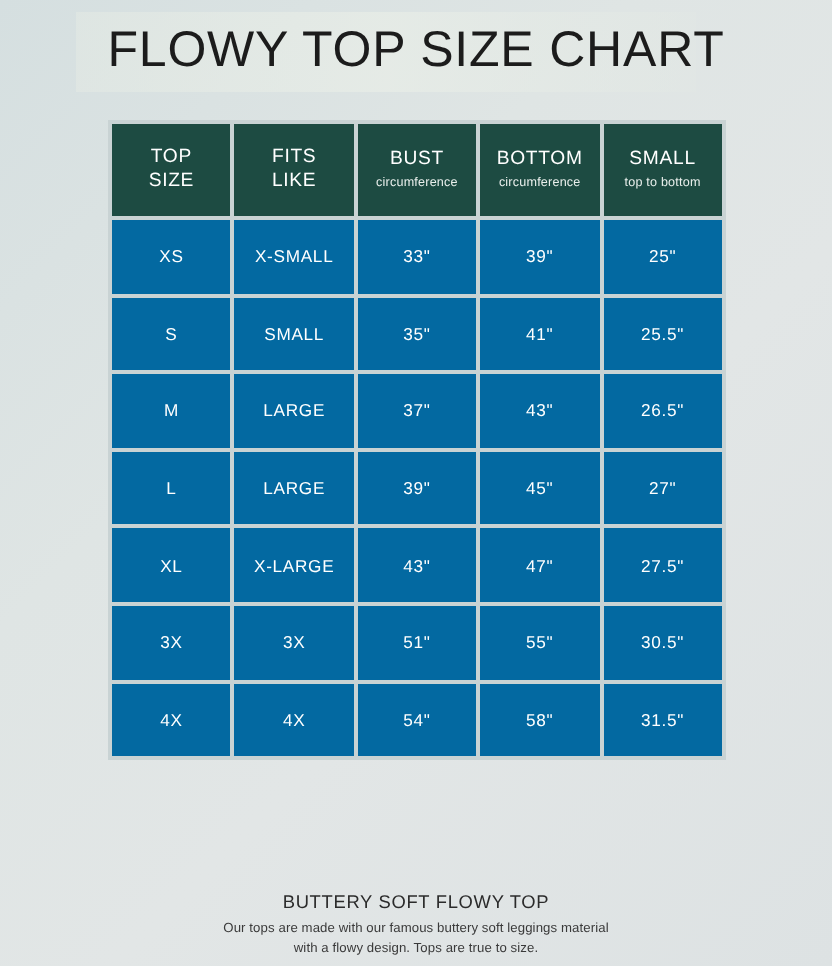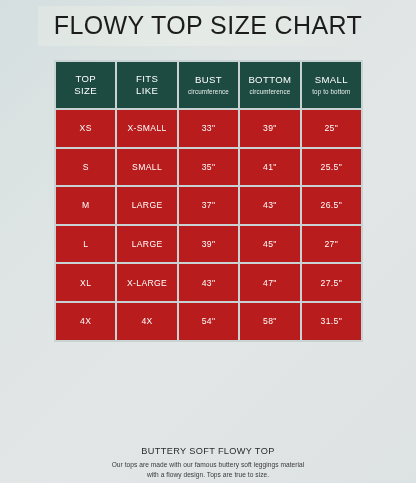--- a/index.html
+++ b/index.html
@@ -76,21 +76,21 @@
     letter-spacing: 0.35px;
   }
   th .hd-sub {
     display: block;
     font-size: 6.3px;
     letter-spacing: 0.1px;
     margin-top: 1px;
     color: #e9efec;
   }
   table.size-table td {
-    background: #b91c1c;
+    background: #0369a1;
     height: 36.6px;
     font-size: 8.6px;
     letter-spacing: 0.35px;
   }
   .footer {
     position: absolute;
     left: 0;
     top: 446px;
     width: 416px;
     text-align: center;
@@ -172,20 +172,27 @@
         <td>27"</td>
       </tr>
       <tr>
         <td>XL</td>
         <td>X-LARGE</td>
         <td>43"</td>
         <td>47"</td>
         <td>27.5"</td>
       </tr>
       <tr>
+        <td>3X</td>
+        <td>3X</td>
+        <td>51"</td>
+        <td>55"</td>
+        <td>30.5"</td>
+      </tr>
+      <tr>
         <td>4X</td>
         <td>4X</td>
         <td>54"</td>
         <td>58"</td>
         <td>31.5"</td>
       </tr>
     </tbody>
   </table>
 
   <div class="footer">

